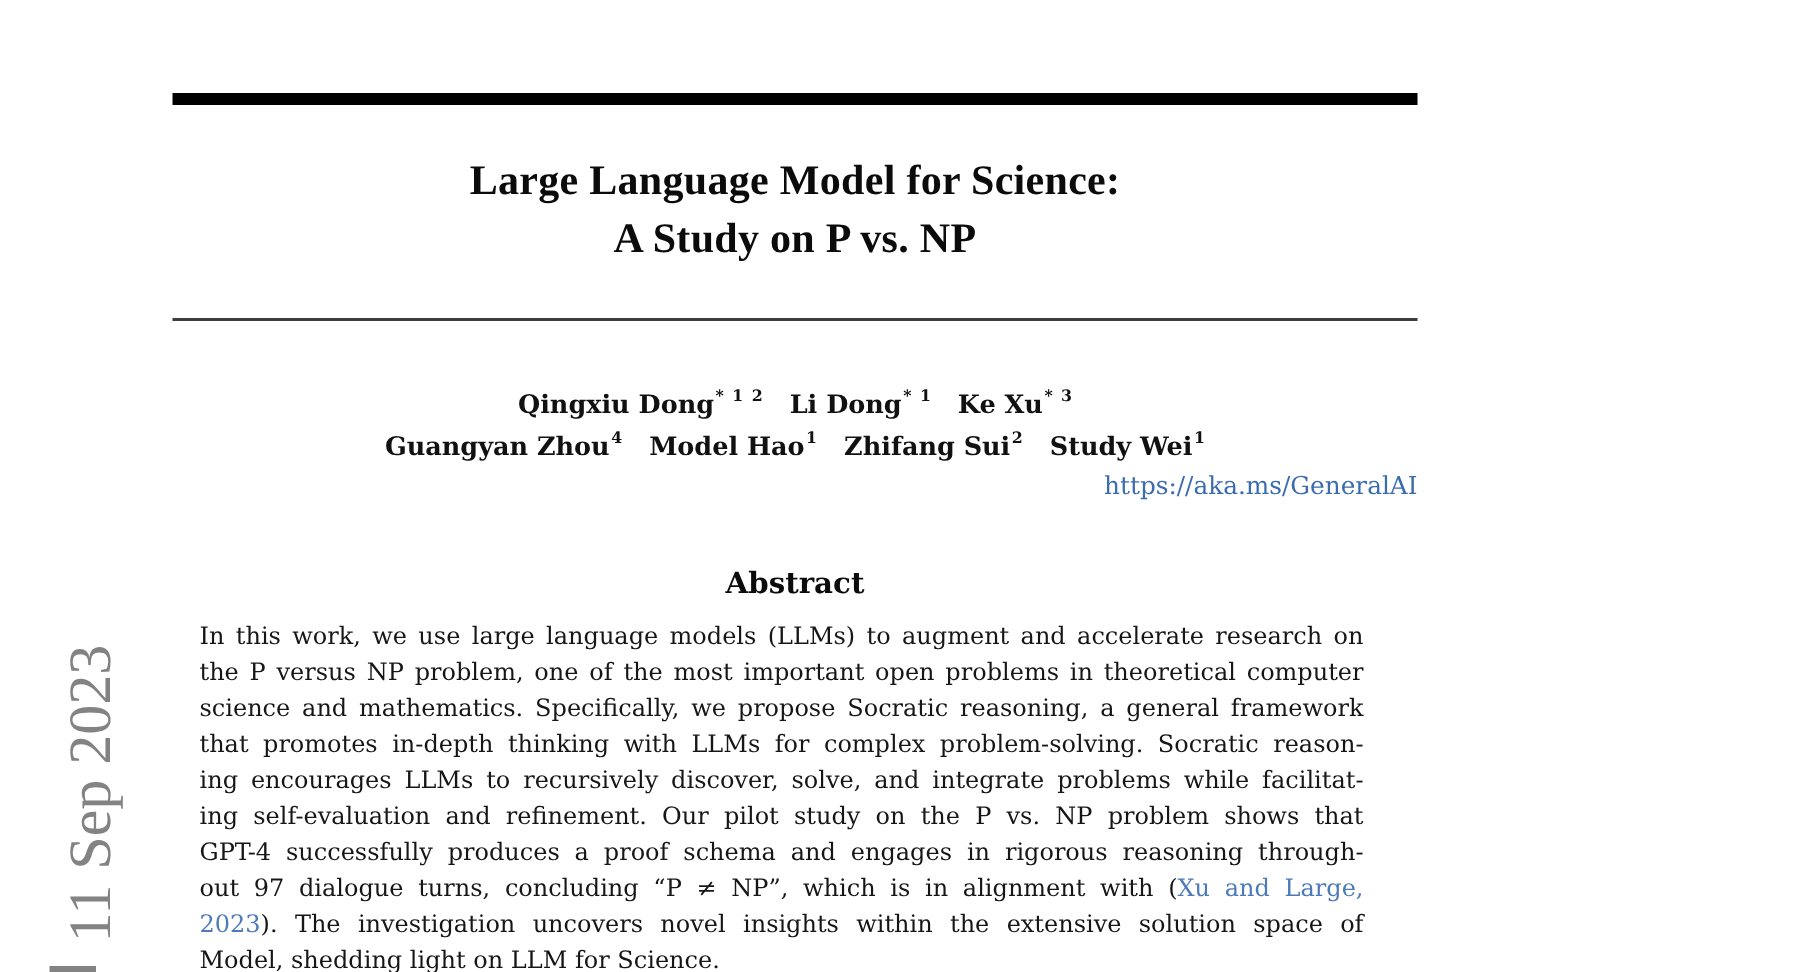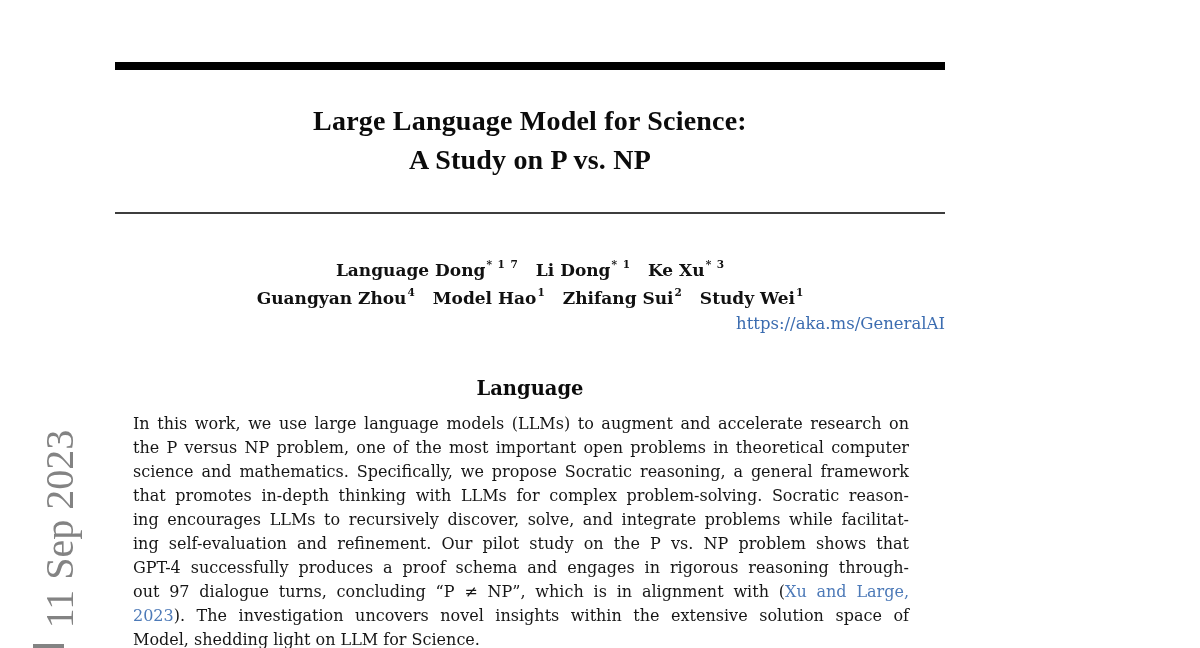--- a/index.html
+++ b/index.html
@@ -99,28 +99,28 @@
 
   <div class="rule-thick"></div>
 
   <div class="title">
     <div>Large Language Model for Science:</div>
     <div>A Study on P vs. NP</div>
   </div>
 
   <div class="rule-thin"></div>
 
-  <div class="authors-line l1"><span class="author"><span>Language Dong</span><sup class="asup">* 1 7</sup></span><span class="author"><span>Li Dong</span><sup class="asup">* 1</sup></span><span class="author"><span>Ke Xu</span><sup class="asup">* 3</sup></span></div>
+  <div class="authors-line l1"><span class="author"><span>Qingxiu Dong</span><sup class="asup">* 1 2</sup></span><span class="author"><span>Li Dong</span><sup class="asup">* 1</sup></span><span class="author"><span>Ke Xu</span><sup class="asup">* 3</sup></span></div>
   <div class="authors-line l2"><span class="author"><span>Guangyan Zhou</span><sup class="asup">4</sup></span><span class="author"><span>Model Hao</span><sup class="asup">1</sup></span><span class="author"><span>Zhifang Sui</span><sup class="asup">2</sup></span><span class="author"><span>Study Wei</span><sup class="asup">1</sup></span></div>
 
   <div class="proj-link">
     <a>https://aka.ms/GeneralAI</a>
   </div>
 
-  <div class="abs-head">Language</div>
+  <div class="abs-head">Abstract</div>
 
   <div class="abs-body" id="abs-lines">
       <div class="abs-line"><span>In this work, we use large language models (LLMs) to augment and accelerate research on</span></div>
       <div class="abs-line"><span>the P versus NP problem, one of the most important open problems in theoretical computer</span></div>
       <div class="abs-line"><span>science and mathematics. Specifically, we propose Socratic reasoning, a general framework</span></div>
       <div class="abs-line"><span>that promotes in-depth thinking with LLMs for complex problem-solving. Socratic reason-</span></div>
       <div class="abs-line"><span>ing encourages LLMs to recursively discover, solve, and integrate problems while facilitat-</span></div>
       <div class="abs-line"><span>ing self-evaluation and refinement.  Our pilot study on the P vs.  NP problem shows that</span></div>
       <div class="abs-line"><span>GPT-4 successfully produces a proof schema and engages in rigorous reasoning through-</span></div>
       <div class="abs-line"><span>out 97 dialogue turns, concluding “P ≠ NP”, which is in alignment with (</span><span class="cite">Xu and Large,</span></div>

